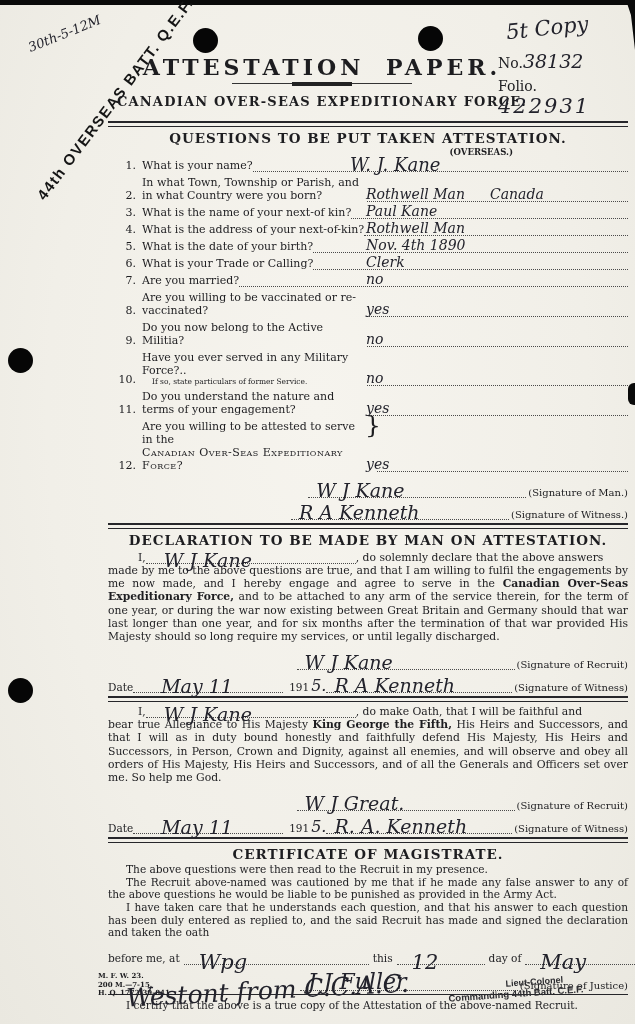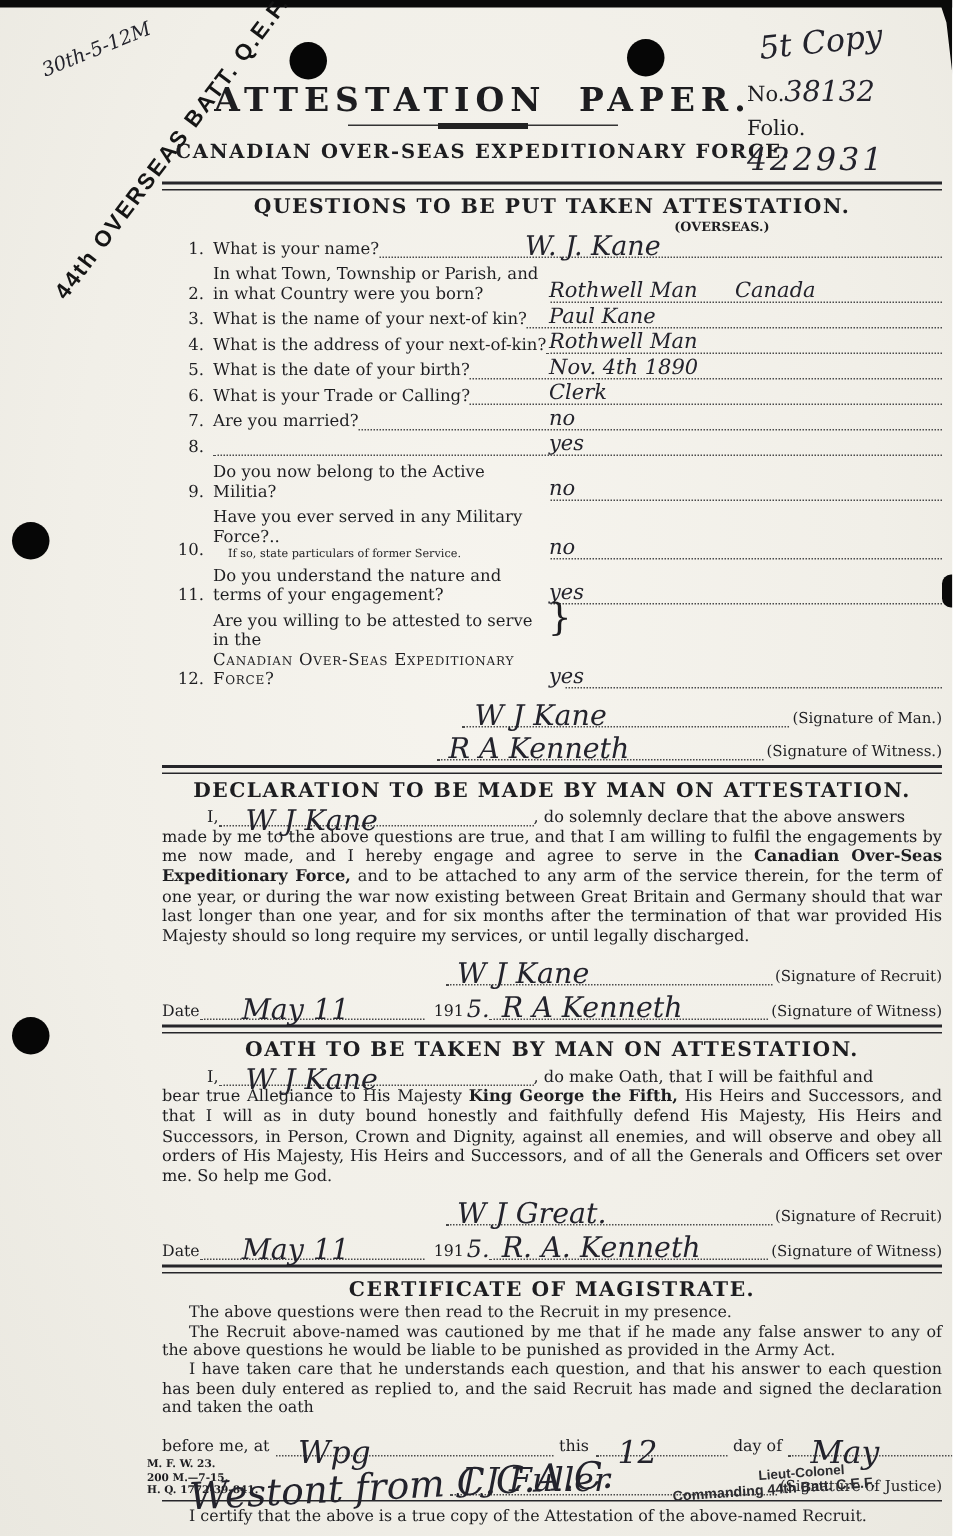--- a/index.html
+++ b/index.html
@@ -169,20 +169,21 @@
         <span class="ansv hand">Clerk</span>
       </div>
     <div class="q-row">
         <span class="q-num">7.</span>
         <span class="q-text">Are you married?</span>
         <span class="q-line"></span>
         <span class="ansv hand">no</span>
       </div>
     <div class="q-row">
         <span class="q-num">8.</span>
+        <span class="q-text">Are you willing to be vaccinated or re-vaccinated?</span>
         <span class="q-line"></span>
         <span class="ansv hand">yes</span>
       </div>
     <div class="q-row">
         <span class="q-num">9.</span>
         <span class="q-text">Do you now belong to the Active Militia?</span>
         <span class="q-line"></span>
         <span class="ansv hand">no</span>
       </div>
     <div class="q-row">
@@ -248,21 +249,20 @@
         <span class="spacer"></span>
         <span class="sig-line">
             <span class="hand">R A Kenneth</span>
           </span>
         <span class="sig-label">(Signature of Witness)</span>
       </div>
     </div>
 
     <div class="rule-double"></div>
 
-    <div class="sec-head">OATH TO BE TAKEN BY MAN ON ATTESTATION.</div>
     <div class="lead-row">
       <span class="lead-i">I,</span>
       <span class="lead-gap">
           <span class="hand">W J Kane</span>
         </span>
       <span class="lead-rest">, do make Oath, that I will be faithful and</span>
     </div>
     <div class="para">
       <span>bear true Allegiance to His Majesty </span><span class="b">King George the Fifth,</span><span> His Heirs and Successors, and that I will as in duty bound honestly and faithfully defend His Majesty, His Heirs and Successors, in Person, Crown and Dignity, against all enemies, and will observe and obey all orders of His Majesty, His Heirs and Successors, and of all the Generals and Officers set over me.  So help me God.</span>
     </div>

